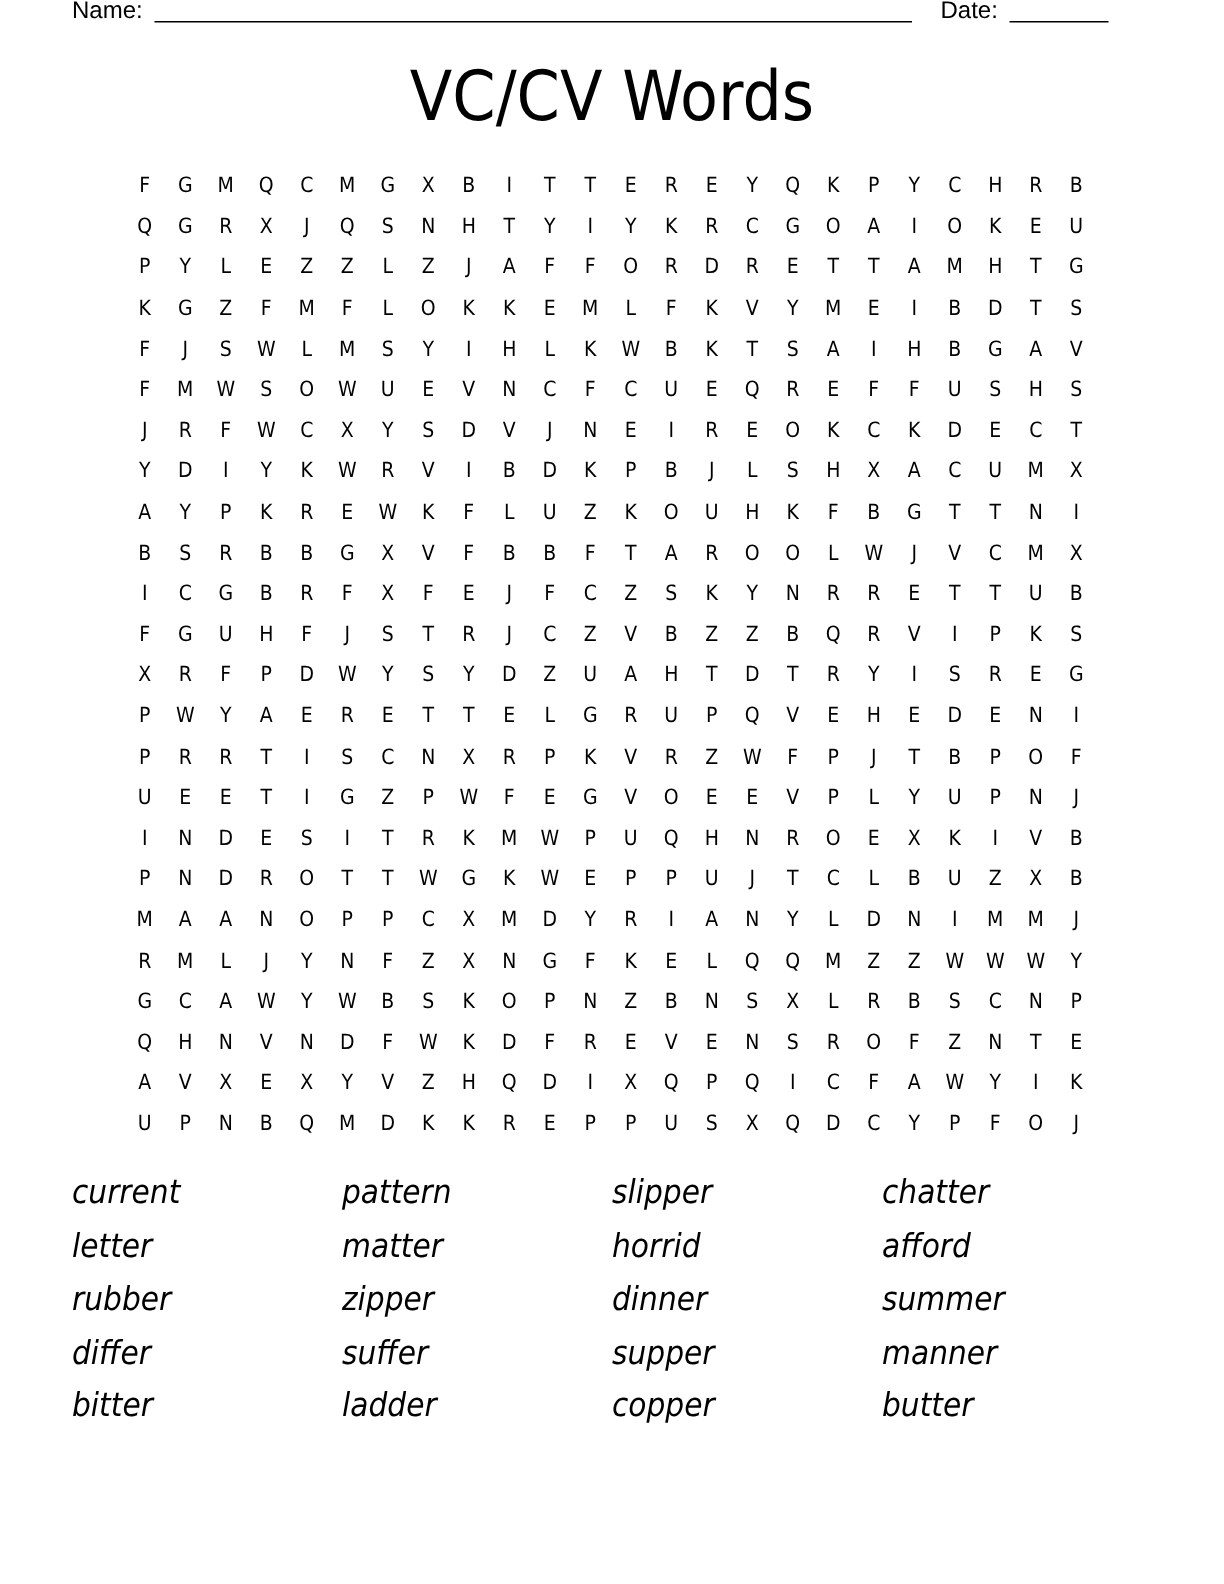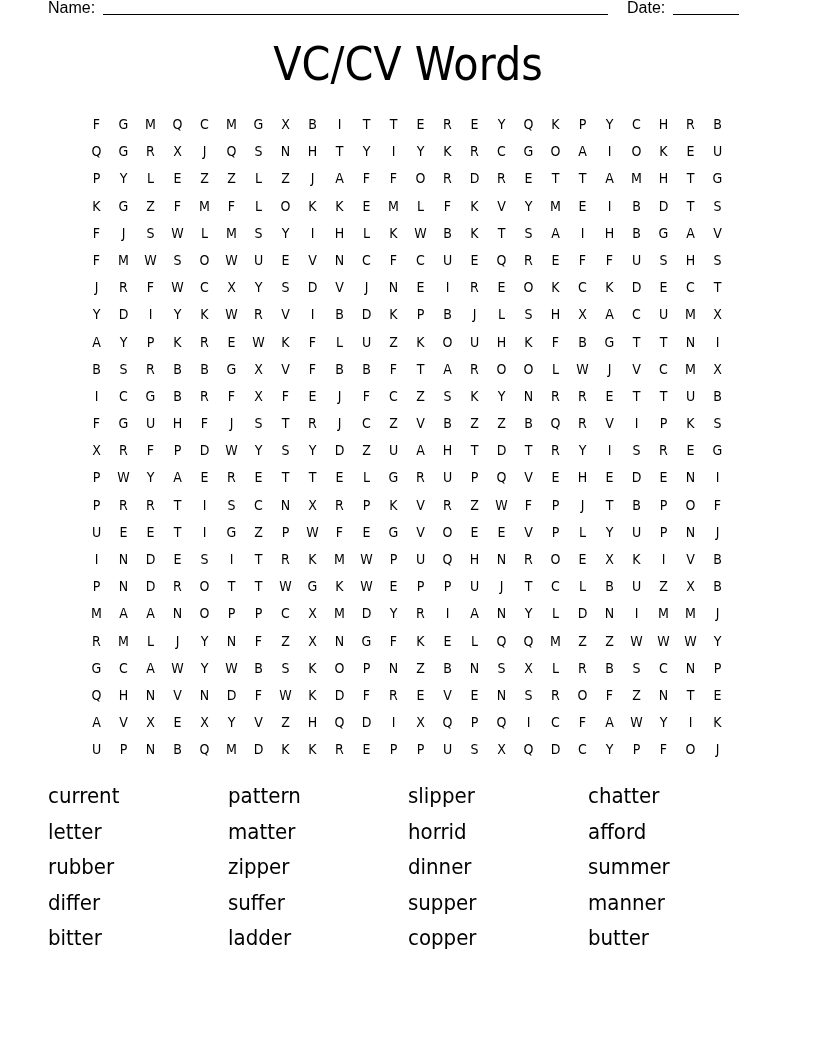--- a/index.html
+++ b/index.html
@@ -21,21 +21,21 @@
       position: absolute; left: 83px; top: 111px;
       display: grid; grid-template-columns: repeat(24, 27px); grid-auto-rows: 27.2px;
     }
     .cell {
       font-family: "DejaVu Sans", sans-serif; font-size: 14px; text-align: center;
       line-height: 27px; transform: scaleX(0.9);
     }
     .words {
       position: absolute; left: 48px; top: 778px;
       display: grid; grid-template-columns: repeat(4, 180px); grid-auto-rows: 35.5px;
-      grid-auto-flow: column; grid-template-rows: repeat(5, 35.5px);
+      grid-auto-flow: column; grid-template-rows: repeat(5, 35.5px); font-style: italic;
     }
     .word {
       font-family: "DejaVu Sans", sans-serif; font-size: 22px; line-height: 35px;
       transform: scaleX(0.9); transform-origin: left center; white-space: nowrap;
     }
   </style>
 </head>
 <body>
 
 <div class="header-line">

